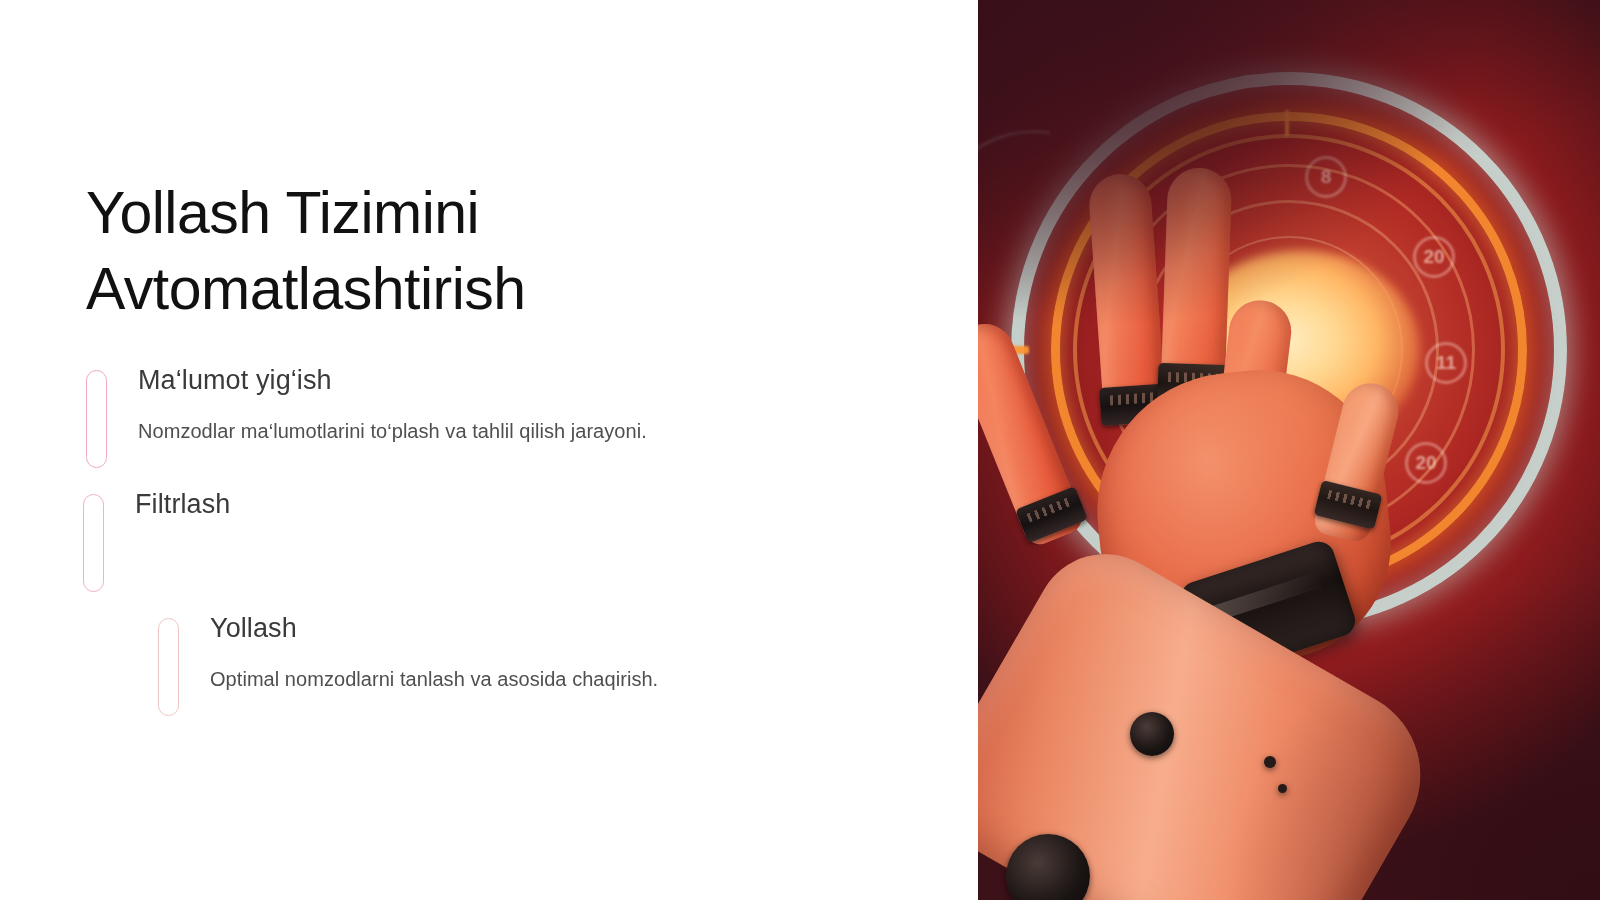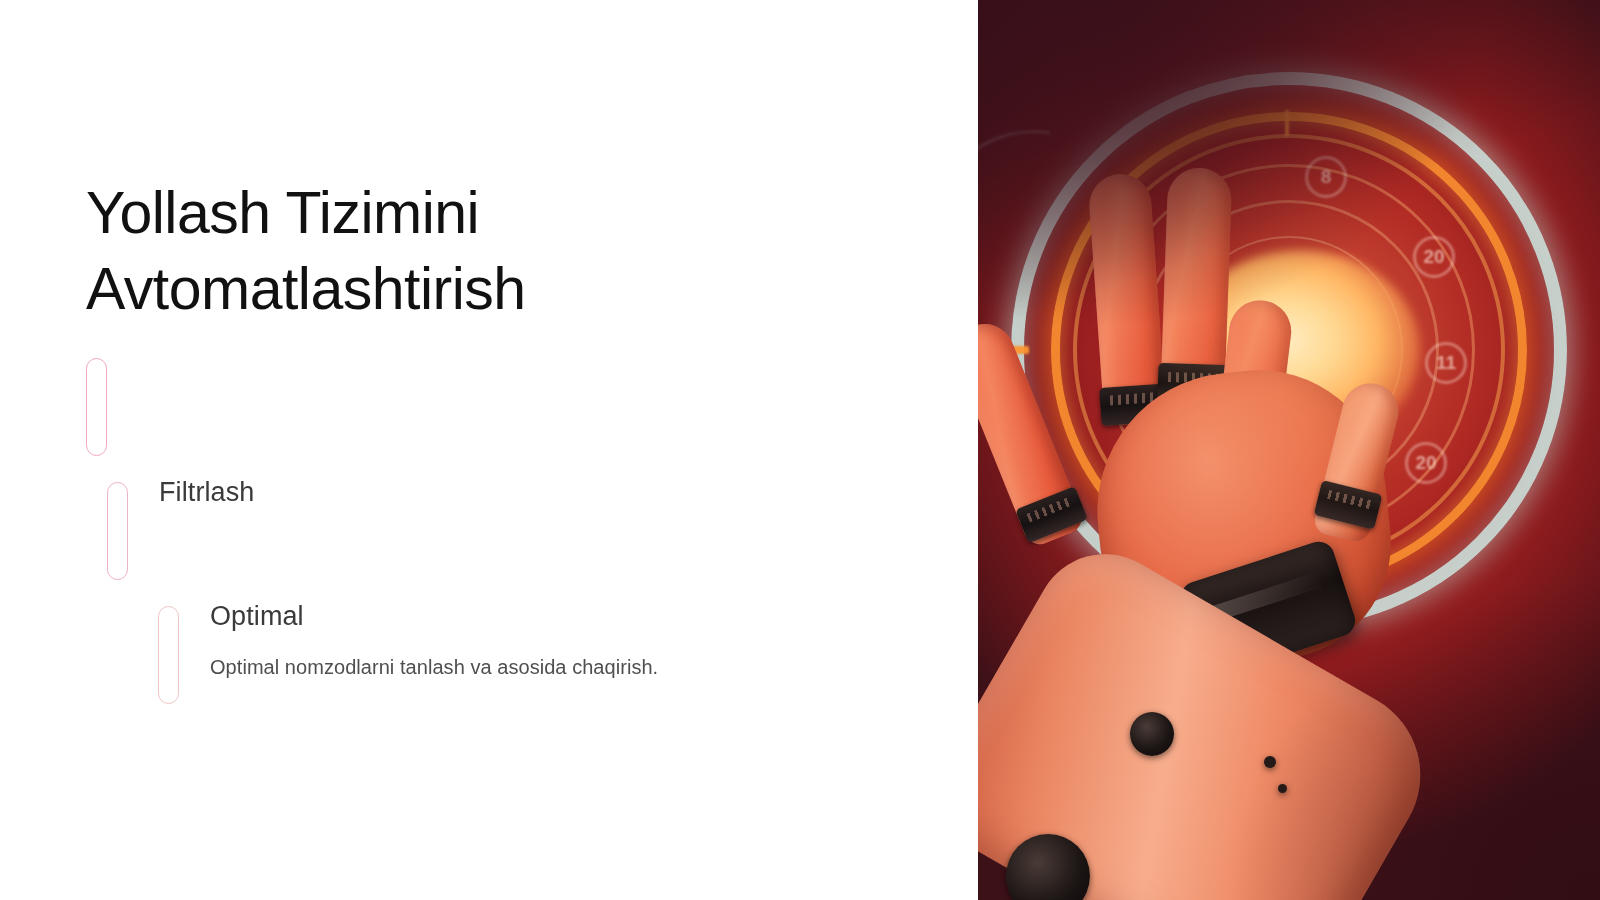--- a/index.html
+++ b/index.html
@@ -40,21 +40,21 @@
     left:0; top:352px;
     width:978px;
   }
 
   .step {
     position:relative;
     display:block;
     min-height:112px;
   }
   .step-1 { margin-left:86px; }
-  .step-2 { margin-left:107px; }
+  .step-2 { margin-left:83px; }
   .step-3 { margin-left:158px; }
 
   .bar {
     position:absolute;
     left:0; top:6px;
     width:21px; height:98px;
     border-radius:11px;
     background:transparent;
   }
   .bar-1 { border:1.4px solid #f0a8bb; }
@@ -307,33 +307,37 @@
 <div class="slide">
 
   <div class="left-panel">
 
     <h1 class="title">Yollash Tizimini Avtomatlashtirish</h1>
 
     <div class="steps">
 
       <div class="step step-1">
         <span class="bar bar-1"></span>
+        <div class="step-text">
+          <div class="step-heading">Ma‘lumot yig‘ish</div>
+          <div class="step-desc">Nomzodlar ma‘lumotlarini to‘plash va tahlil qilish jarayoni.</div>
+        </div>
       </div>
 
       <div class="step step-2">
         <span class="bar bar-2"></span>
         <div class="step-text">
           <div class="step-heading">Filtrlash</div>
         </div>
       </div>
 
       <div class="step step-3">
         <span class="bar bar-3"></span>
         <div class="step-text">
-          <div class="step-heading">Optimal</div>
+          <div class="step-heading">Yollash</div>
           <div class="step-desc">Optimal nomzodlarni tanlash va asosida chaqirish.</div>
         </div>
       </div>
 
     </div>
   </div>
 
   <div class="right-panel">
     <div class="bg-base"></div>
 

